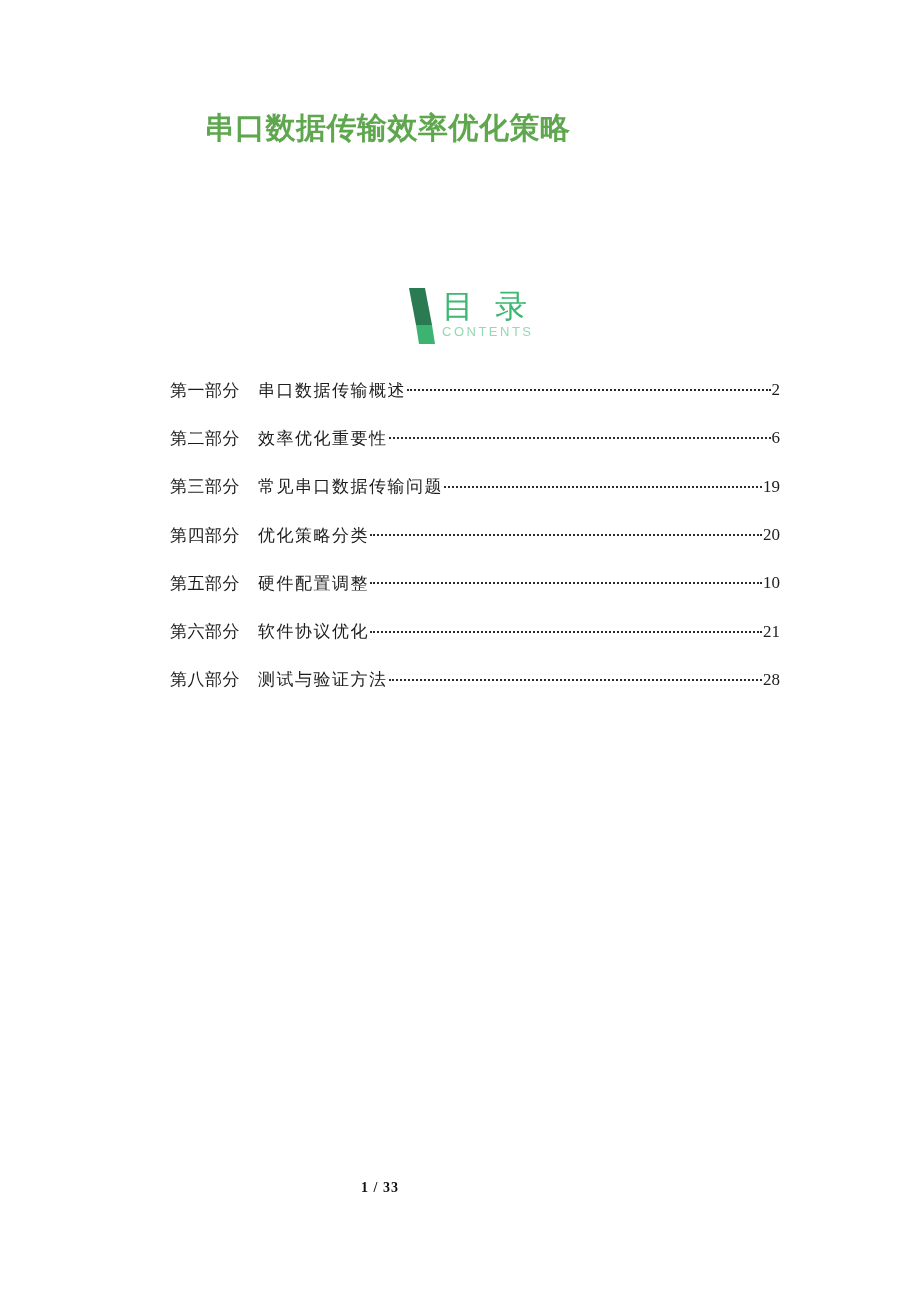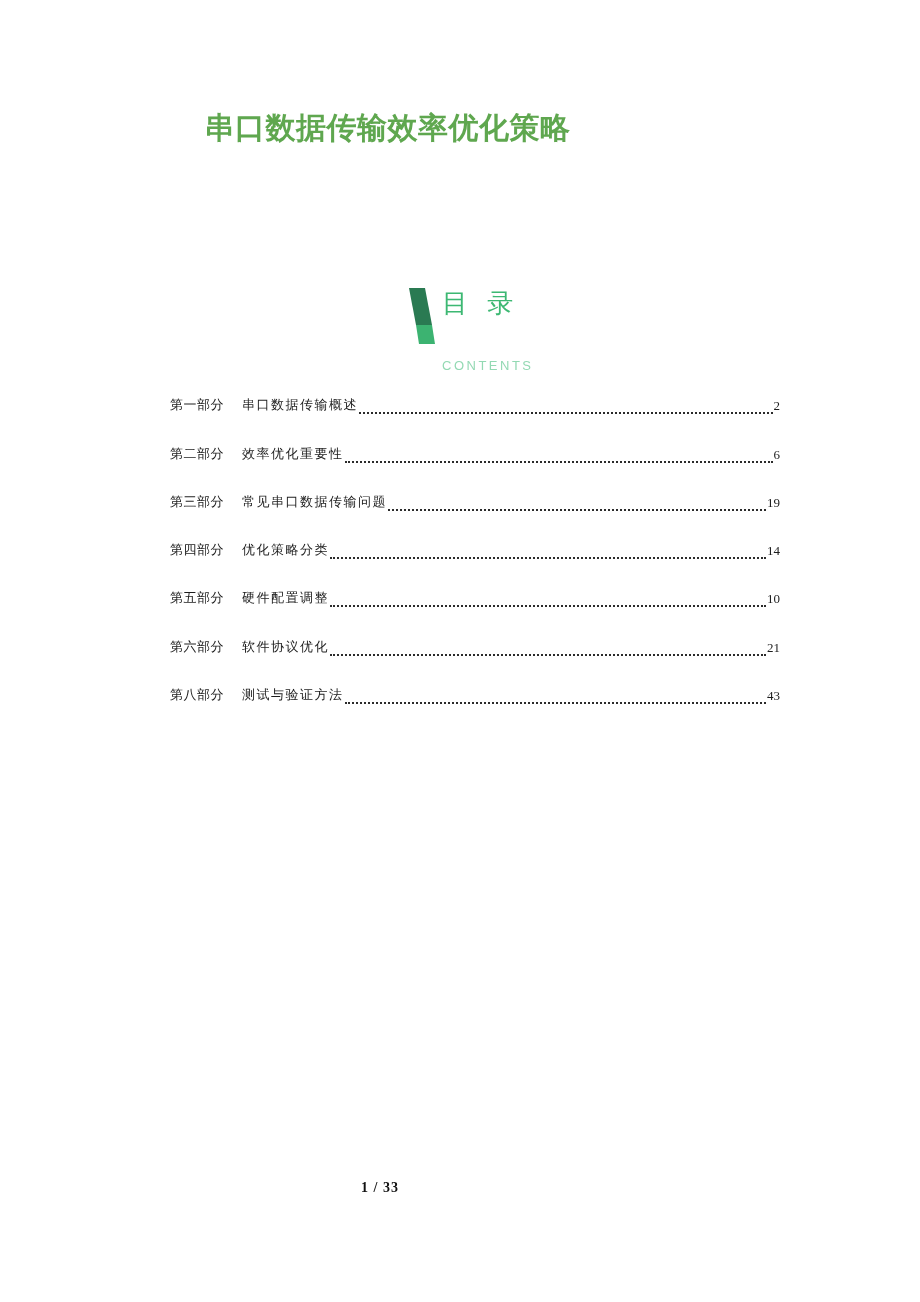--- a/index.html
+++ b/index.html
@@ -40,51 +40,50 @@
     left: 0;
     top: 0;
     width: 32px;
     height: 58px;
   }
   .toc-heading {
     position: absolute;
     left: 37px;
     top: 2px;
     font-family: "Liberation Sans", "DejaVu Sans", sans-serif;
-    font-size: 26px;
+    font-size: 32px;
     font-weight: 400;
     letter-spacing: 6px;
     color: var(--logo-green, #3db873);
     white-space: nowrap;
     line-height: 1.0;
   }
   .toc-subtitle {
     position: absolute;
     left: 37px;
     top: 36px;
     font-family: "Liberation Sans", "DejaVu Sans", sans-serif;
     font-size: 13px;
     letter-spacing: 2.5px;
     color: var(--logo-light-green, #93d9b3);
     white-space: nowrap;
-    margin-top: 34px;
   }
 
   
   .toc-list {
     position: absolute;
     left: 170px;
     top: 366px;
     width: 610px;
   }
   .toc-row {
     display: flex;
-    align-items: flex-end;
+    align-items: center;
     height: 48.3px;
-    font-size: 13px;
+    font-size: 17px;
     color: var(--text, #1c1c1c);
     cursor: pointer;
   }
   .toc-part {
     flex: 0 0 auto;
     margin-right: 18px;
     letter-spacing: 0.5px;
     white-space: nowrap;
   }
   .toc-title {
@@ -150,21 +149,21 @@
     <span class="toc-part">第三部分</span>
     <span class="toc-title">常见串口数据传输问题</span>
     <span class="toc-dots"></span>
     <span class="toc-page">19</span>
   </div>
 
   <div class="toc-row">
     <span class="toc-part">第四部分</span>
     <span class="toc-title">优化策略分类</span>
     <span class="toc-dots"></span>
-    <span class="toc-page">14</span>
+    <span class="toc-page">20</span>
   </div>
 
   <div class="toc-row">
     <span class="toc-part">第五部分</span>
     <span class="toc-title">硬件配置调整</span>
     <span class="toc-dots"></span>
     <span class="toc-page">10</span>
   </div>
 
   <div class="toc-row">
@@ -172,17 +171,17 @@
     <span class="toc-title">软件协议优化</span>
     <span class="toc-dots"></span>
     <span class="toc-page">21</span>
   </div>
 
 
   <div class="toc-row">
     <span class="toc-part">第八部分</span>
     <span class="toc-title">测试与验证方法</span>
     <span class="toc-dots"></span>
-    <span class="toc-page">43</span>
+    <span class="toc-page">28</span>
   </div>
 </nav>
 
 <div class="page-footer">1 / 33</div>
 
 </body></html>

